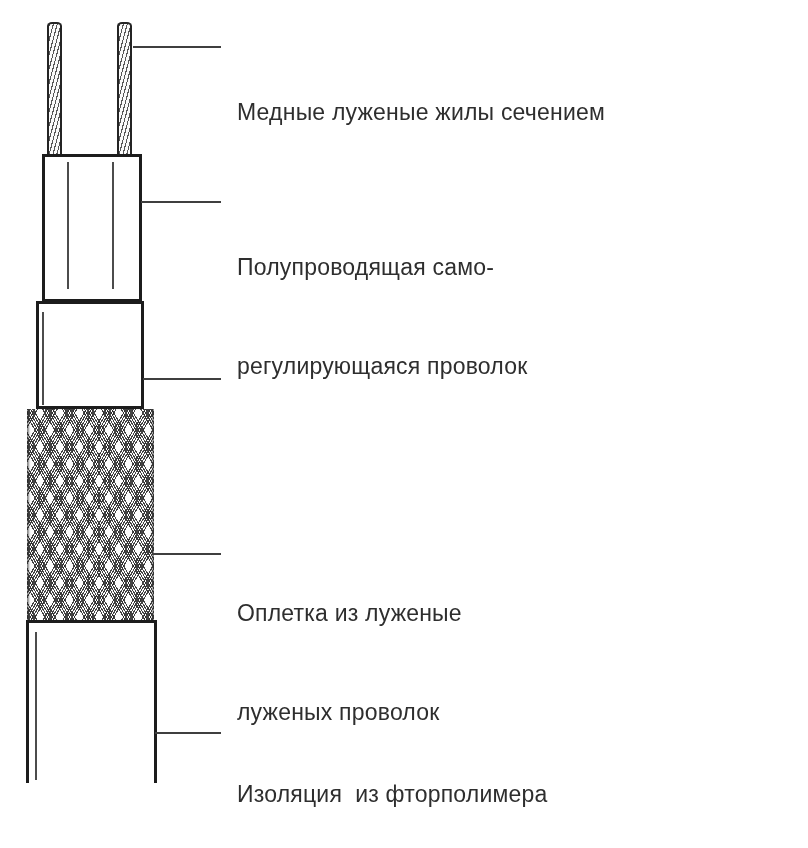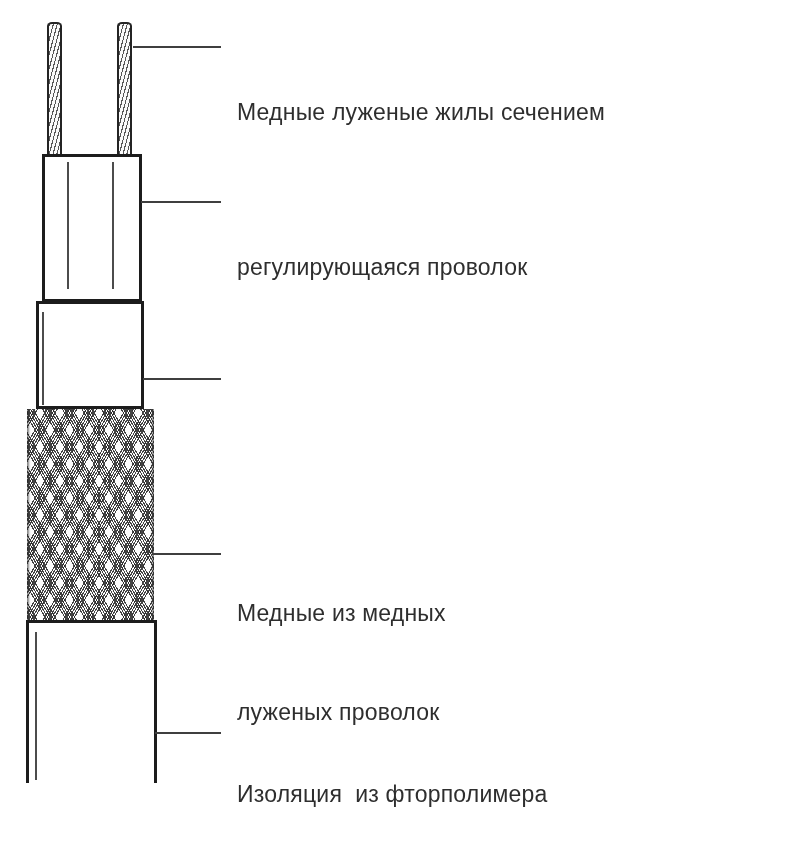--- a/index.html
+++ b/index.html
@@ -140,26 +140,27 @@
   <div class="leader leader-2"></div>
   <div class="leader leader-3"></div>
   <div class="leader leader-4"></div>
   <div class="leader leader-5"></div>
 
   <div class="label label-1">
     <div>Медные луженые жилы сечением</div>
   </div>
 
   <div class="label label-2">
+    <div>Полупроводящая само-</div>
     <div>регулирующаяся проволок</div>
   </div>
 
 
   <div class="label label-4">
-    <div>Медные из медных</div>
+    <div>Оплетка из луженые</div>
     <div>луженых проволок</div>
   </div>
 
   <div class="label label-5">
     <div>Изоляция  из фторполимера</div>
   </div>
 
 </div>
 
 </body></html>

